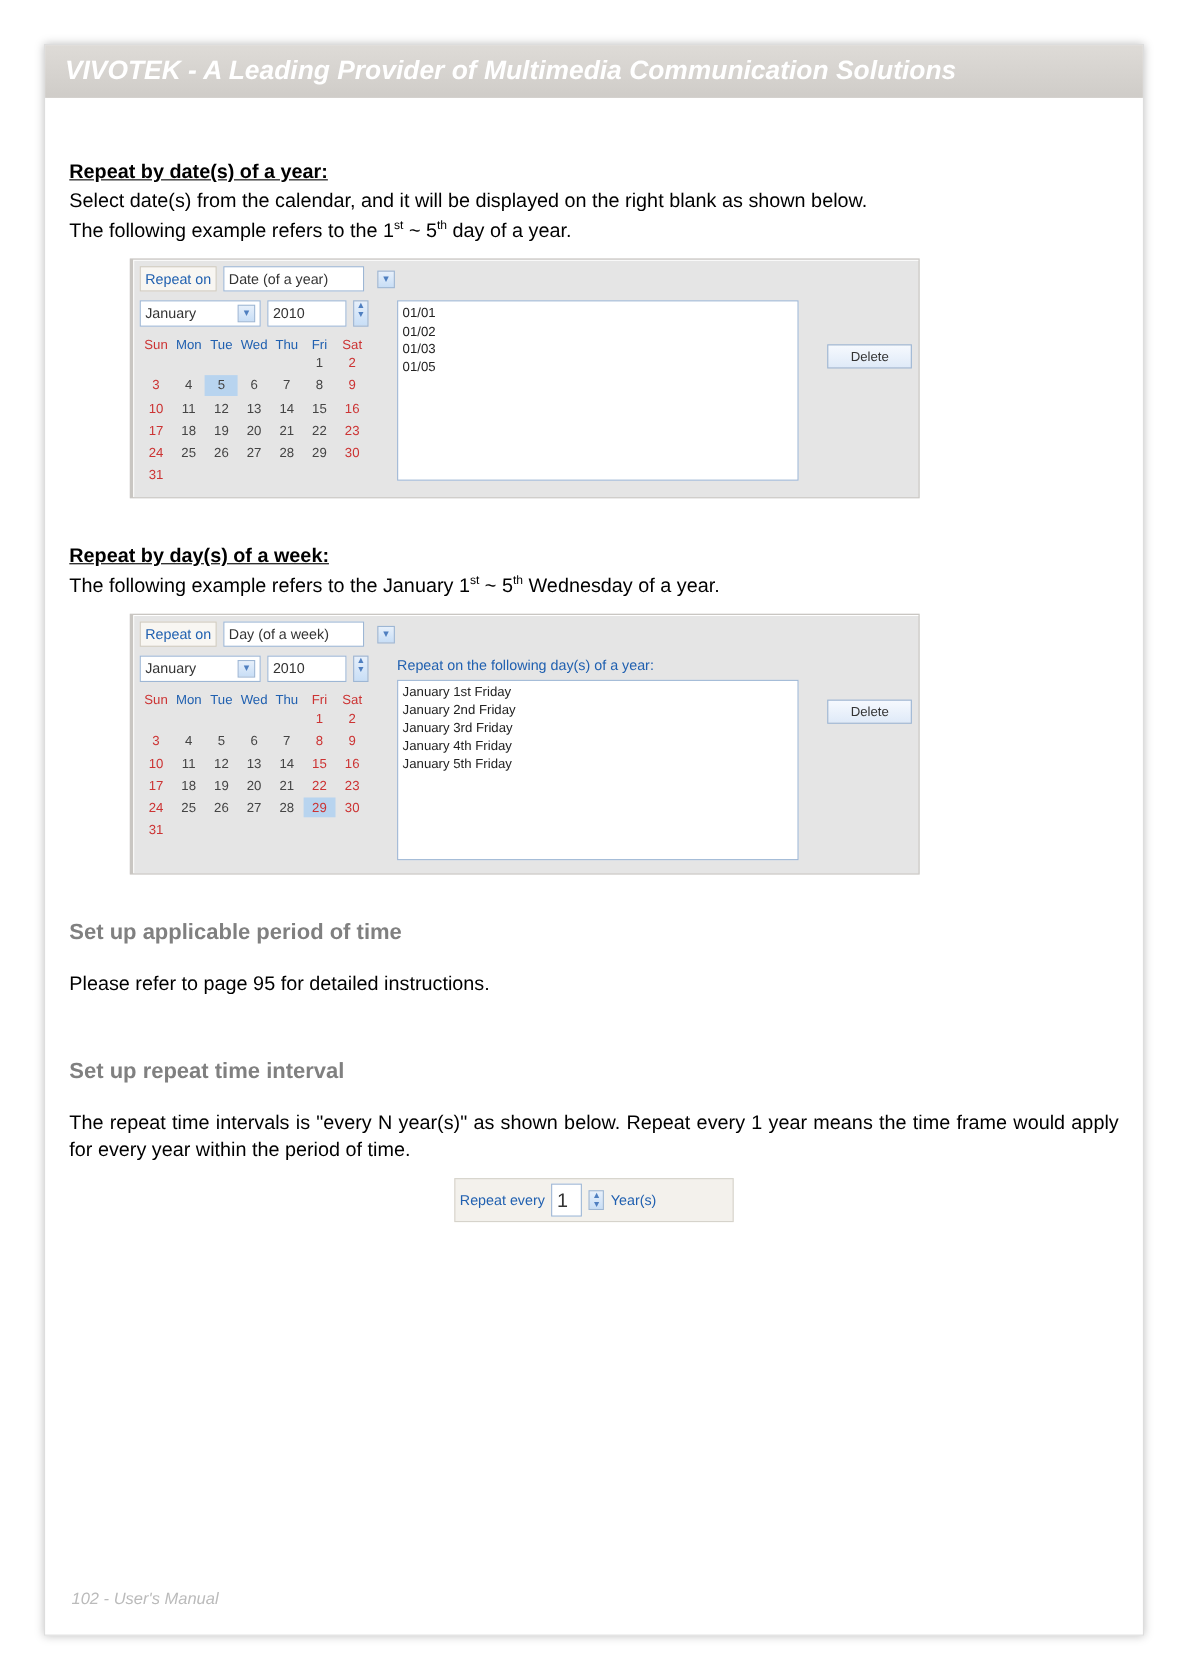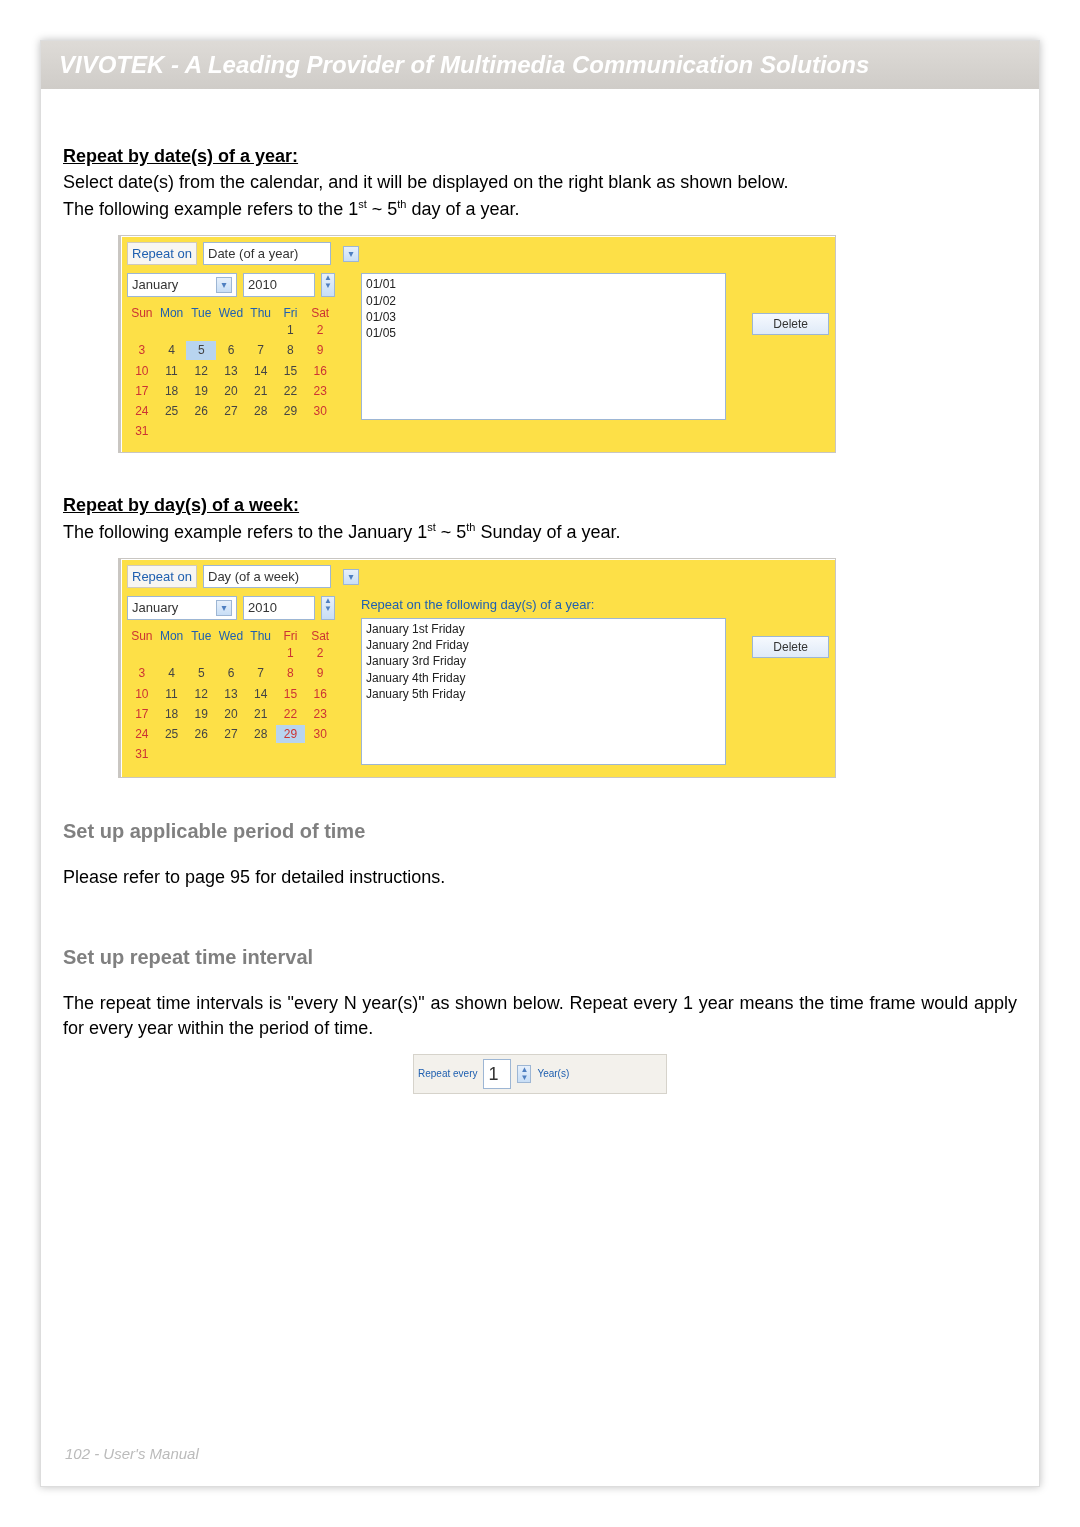--- a/index.html
+++ b/index.html
@@ -35,21 +35,21 @@
   .section-title {
     font-weight: bold;
     text-decoration: underline;
     font-size: 18px;
     margin-bottom: 2px;
   }
   .body-text { font-size: 18px; margin-bottom: 2px; }
   .screenshot-box {
     border: 1px solid #c9c6c2;
     border-left: 3px solid #c9c6c2;
-    background: #fde047;
+    background: #e5e5e5;
     margin: 14px 0 40px 55px;
     width: 718px;
     font-size: 13px;
     color: #333;
     padding: 6px 6px 12px 6px;
     box-shadow: inset 1px 1px 0 #fff;
   }
   .row1 { display: flex; align-items: center; gap: 6px; margin-bottom: 8px; }
   .lbl-repeat-on { color: #2060b0; border: 1px solid #cfcabf; padding: 2px 4px; background: #f8f6f2; }
   .dropdown {
@@ -79,42 +79,42 @@
     display: flex; justify-content: space-between; align-items: center; color: #333;
   }
   .weekdays { display: grid; grid-template-columns: repeat(7, 1fr); text-align: center; color: #2060b0; font-size: 12px; }
   .weekdays .wknd, .dates .wknd { color: #cc3333; }
   .dates { display: grid; grid-template-columns: repeat(7, 1fr); text-align: center; font-size: 12px; color: #444; row-gap: 2px; }
   .dates span { padding: 1px 0; }
   .dates .sel { background: #b8d4ef; }
   .result-col { flex: 1; }
   .result-label { color: #2060b0; font-size: 13px; margin-bottom: 4px; }
   .result-box {
-    border: 1px solid #9db6d4; background: #fff; height: 147px; padding: 2px 4px;
+    border: 1px solid #9db6d4; background: #fff; height: 164px; padding: 2px 4px;
     font-size: 12px; color: #222; line-height: 1.35; overflow: hidden;
   }
   .delete-wrap { display: flex; align-items: flex-start; }
   .delete-btn {
     border: 1px solid #9db6d4; background: linear-gradient(#f6f9fe,#dfeaf8);
     color: #333; padding: 3px 20px; font-size: 12px; margin-top: 40px;
   }
   .gray-h {
     color: #808080; font-weight: bold; font-size: 20px;
     margin-top: 28px; margin-bottom: 20px;
   }
   .sup { font-size: 11px; vertical-align: super; }
   .inline-screenshot {
     margin: 14px auto 0 auto;
     display: flex; align-items: center; gap: 6px;
     width: 254px;
     padding: 4px;
     background:#f3f1ec;
     border:1px solid #d6d3cb;
   }
-  .inline-screenshot .lbl { color: #2060b0; font-size: 10px; }
+  .inline-screenshot .lbl { color: #2060b0; font-size: 13px; }
   .inline-screenshot .num-input {
     border: 1px solid #9db6d4; background: #fff; padding: 2px 4px; width: 28px; text-align: left; color: #333;
   }
   .footer {
     position: absolute; bottom: 24px; left: 24px;
     color: #bbb; font-style: italic; font-size: 15px;
   }
 </style>
 </head>
 <body>
@@ -207,21 +207,21 @@
           </div>
         </div>
         <div class="delete-wrap">
           <button class="delete-btn">Delete</button>
         </div>
       </div>
     </div>
 
     <div class="section-title">Repeat by day(s) of a week:</div>
     <div class="body-text">
-      <span>The following example refers to the January 1</span><span class="sup">st</span><span> ~ 5</span><span class="sup">th</span><span> Sunday of a year.</span>
+      <span>The following example refers to the January 1</span><span class="sup">st</span><span> ~ 5</span><span class="sup">th</span><span> Wednesday of a year.</span>
     </div>
 
     <div class="screenshot-box">
       <div class="row1">
         <span class="lbl-repeat-on">Repeat on</span>
         <span class="dropdown">
           <span>Day (of a week)</span>
         </span>
         <span class="dd-btn">▾</span>
       </div>

